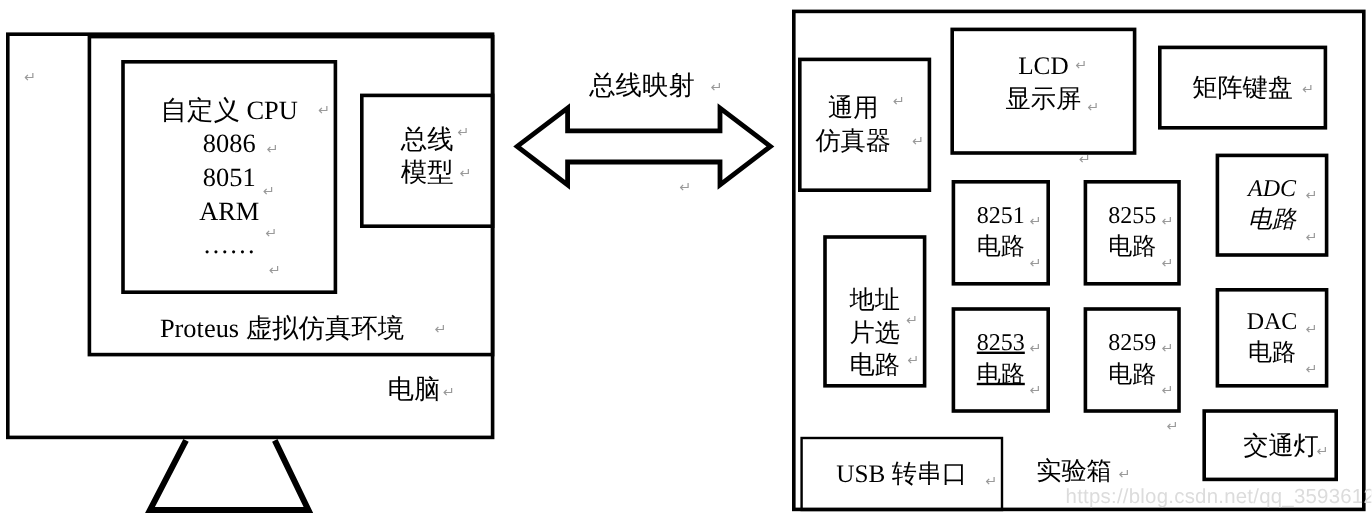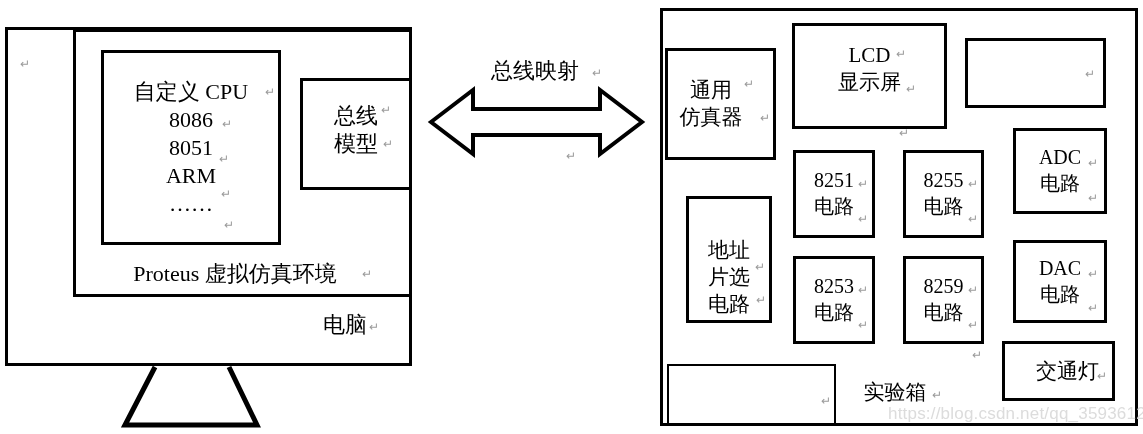--- a/index.html
+++ b/index.html
@@ -141,20 +141,23 @@
   <div class="box" style="left:792px; top:23px; width:155px; height:106px;"></div>
   <div class="label f21" style="left:792px; top:23px; width:155px; height:92px;">
     <span class="ln">LCD</span>
     <span class="ln">显示屏</span>
   </div>
   <span class="pil" style="left:896px; top:48px;">↵</span>
   <span class="pil" style="left:906px; top:83px;">↵</span>
   <span class="pil" style="left:899px; top:127px;">↵</span>
 
   <div class="box" style="left:965px; top:38px; width:141px; height:70px;"></div>
+  <div class="label f21" style="left:965px; top:38px; width:141px; height:70px;">
+    <span class="ln">矩阵键盘</span>
+  </div>
   <span class="pil" style="left:1085px; top:68px;">↵</span>
 
   <div class="box" style="left:686px; top:196px; width:86px; height:127px;"></div>
   <div class="label f21" style="left:686px; top:196px; width:86px; height:163px;">
     <span class="ln">地址</span>
     <span class="ln">片选</span>
     <span class="ln">电路</span>
   </div>
   <span class="pil" style="left:755px; top:261px;">↵</span>
   <span class="pil" style="left:756px; top:294px;">↵</span>
@@ -169,38 +172,38 @@
 
   <div class="box" style="left:903px; top:150px; width:81px; height:88px;"></div>
   <div class="label f20" style="left:903px; top:150px; width:81px; height:88px;">
     <span class="ln">8255</span>
     <span class="ln">电路</span>
   </div>
   <span class="pil" style="left:968px; top:178px;">↵</span>
   <span class="pil" style="left:968px; top:213px;">↵</span>
 
   <div class="box" style="left:793px; top:256px; width:82px; height:88px;"></div>
-  <div class="label f20" style="left:793px; top:256px; width:82px; height:88px;">
+  <div class="label f20" style="left:793px; top:256px; width:82px; height:88px;text-decoration:underline;">
     <span class="ln">8253</span>
     <span class="ln">电路</span>
   </div>
   <span class="pil" style="left:858px; top:284px;">↵</span>
   <span class="pil" style="left:858px; top:319px;">↵</span>
 
   <div class="box" style="left:903px; top:256px; width:81px; height:88px;"></div>
   <div class="label f20" style="left:903px; top:256px; width:81px; height:88px;text-align:right;">
     <span class="ln">8259</span>
     <span class="ln">电路</span>
   </div>
   <span class="pil" style="left:968px; top:284px;">↵</span>
   <span class="pil" style="left:968px; top:319px;">↵</span>
   <span class="pil" style="left:972px; top:349px;">↵</span>
 
   <div class="box" style="left:1013px; top:128px; width:94px; height:86px;"></div>
-  <div class="label f20" style="left:1013px; top:128px; width:94px; height:86px;">
+  <div class="label f20" style="left:1013px; top:128px; width:94px; height:86px;font-style:italic;">
     <span class="ln">ADC</span>
     <span class="ln">电路</span>
   </div>
   <span class="pil" style="left:1088px; top:157px;">↵</span>
   <span class="pil" style="left:1088px; top:192px;">↵</span>
 
   <div class="box" style="left:1013px; top:240px; width:94px; height:83px;"></div>
   <div class="label f20" style="left:1013px; top:240px; width:94px; height:83px;">
     <span class="ln">DAC</span>
     <span class="ln">电路</span>
@@ -208,20 +211,23 @@
   <span class="pil" style="left:1088px; top:268px;">↵</span>
   <span class="pil" style="left:1088px; top:302px;">↵</span>
 
   <div class="box" style="left:1002px; top:341px; width:113px; height:60px;"></div>
   <div class="label f21" style="left:1002px; top:341px; width:131px; height:60px;">
     <span class="ln">交通灯</span>
   </div>
   <span class="pil" style="left:1097px; top:370px;">↵</span>
 
   <div class="box thin" style="left:667px; top:364px; width:169px; height:62px;"></div>
+  <div class="label f21" style="left:667px; top:364px; width:169px; height:62px;">
+    <span class="ln">USB 转串口</span>
+  </div>
   <span class="pil" style="left:821px; top:395px;">↵</span>
 
   <div class="label f21" style="left:855px; top:378px; width:80px; height:28px;">
     <span class="ln">实验箱</span>
   </div>
   <span class="pil" style="left:932px; top:389px;">↵</span>
 
   <div class="watermark" style="left:888px; top:404px;">https://blog.csdn.net/qq_35936123</div>
 
 </div>

